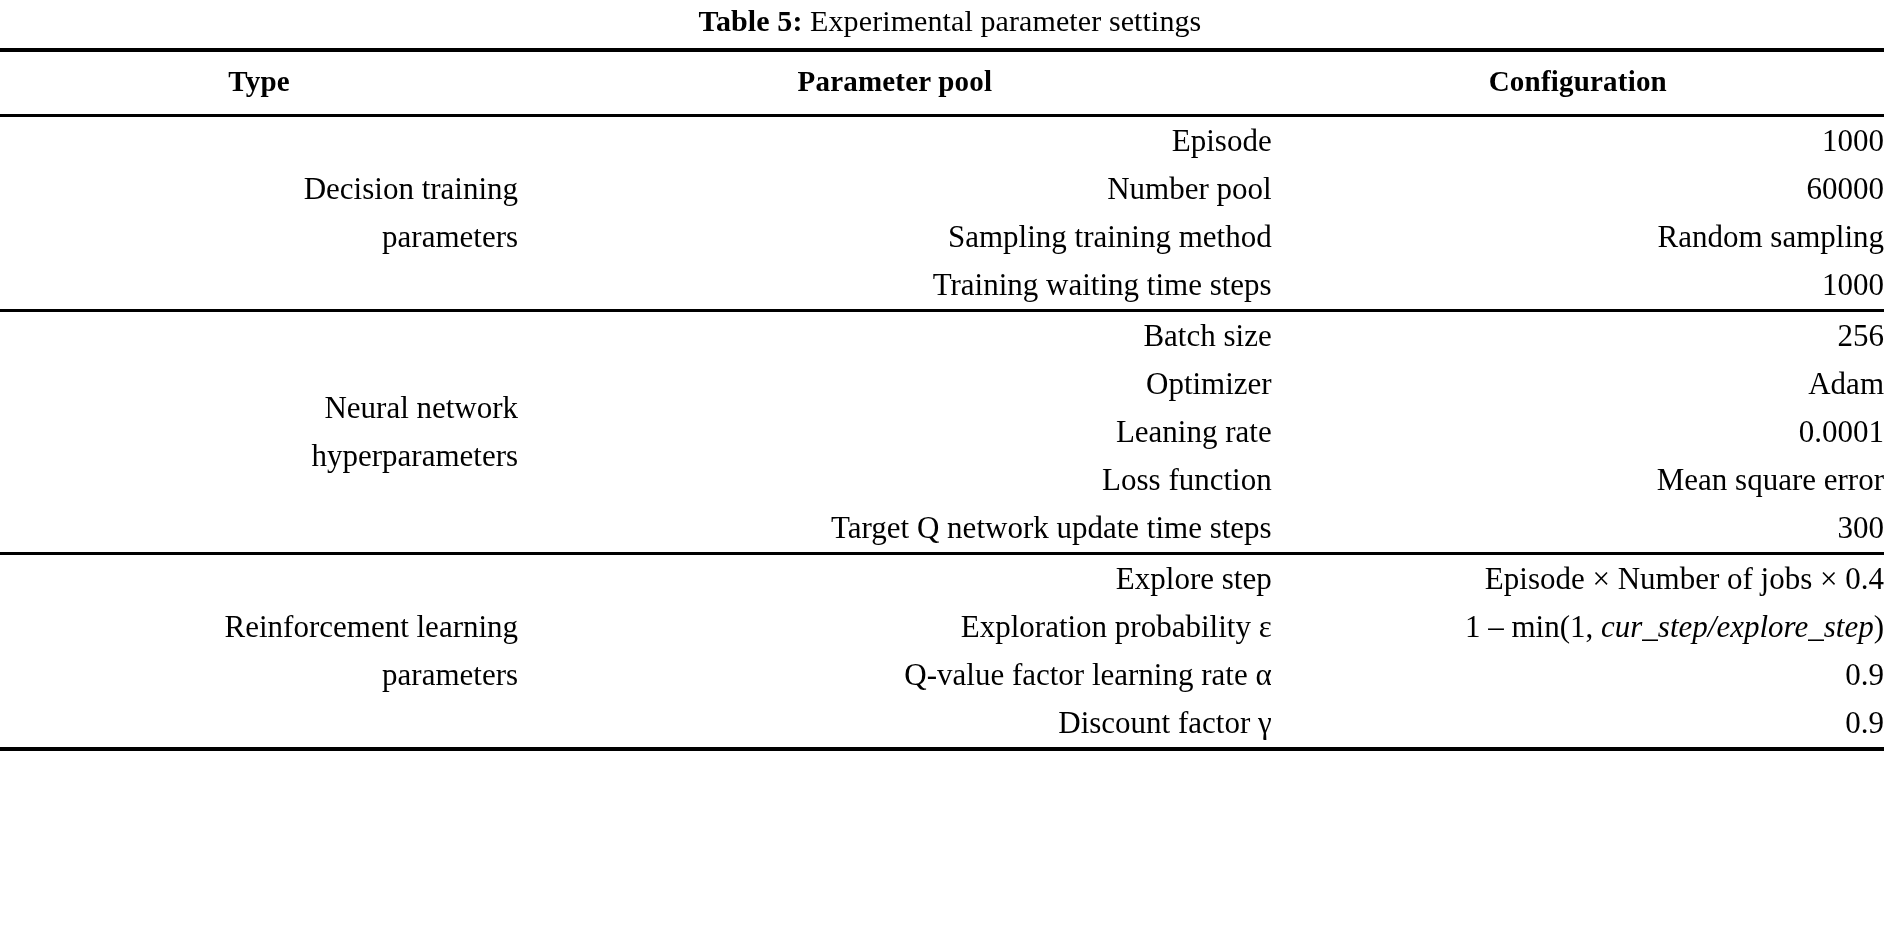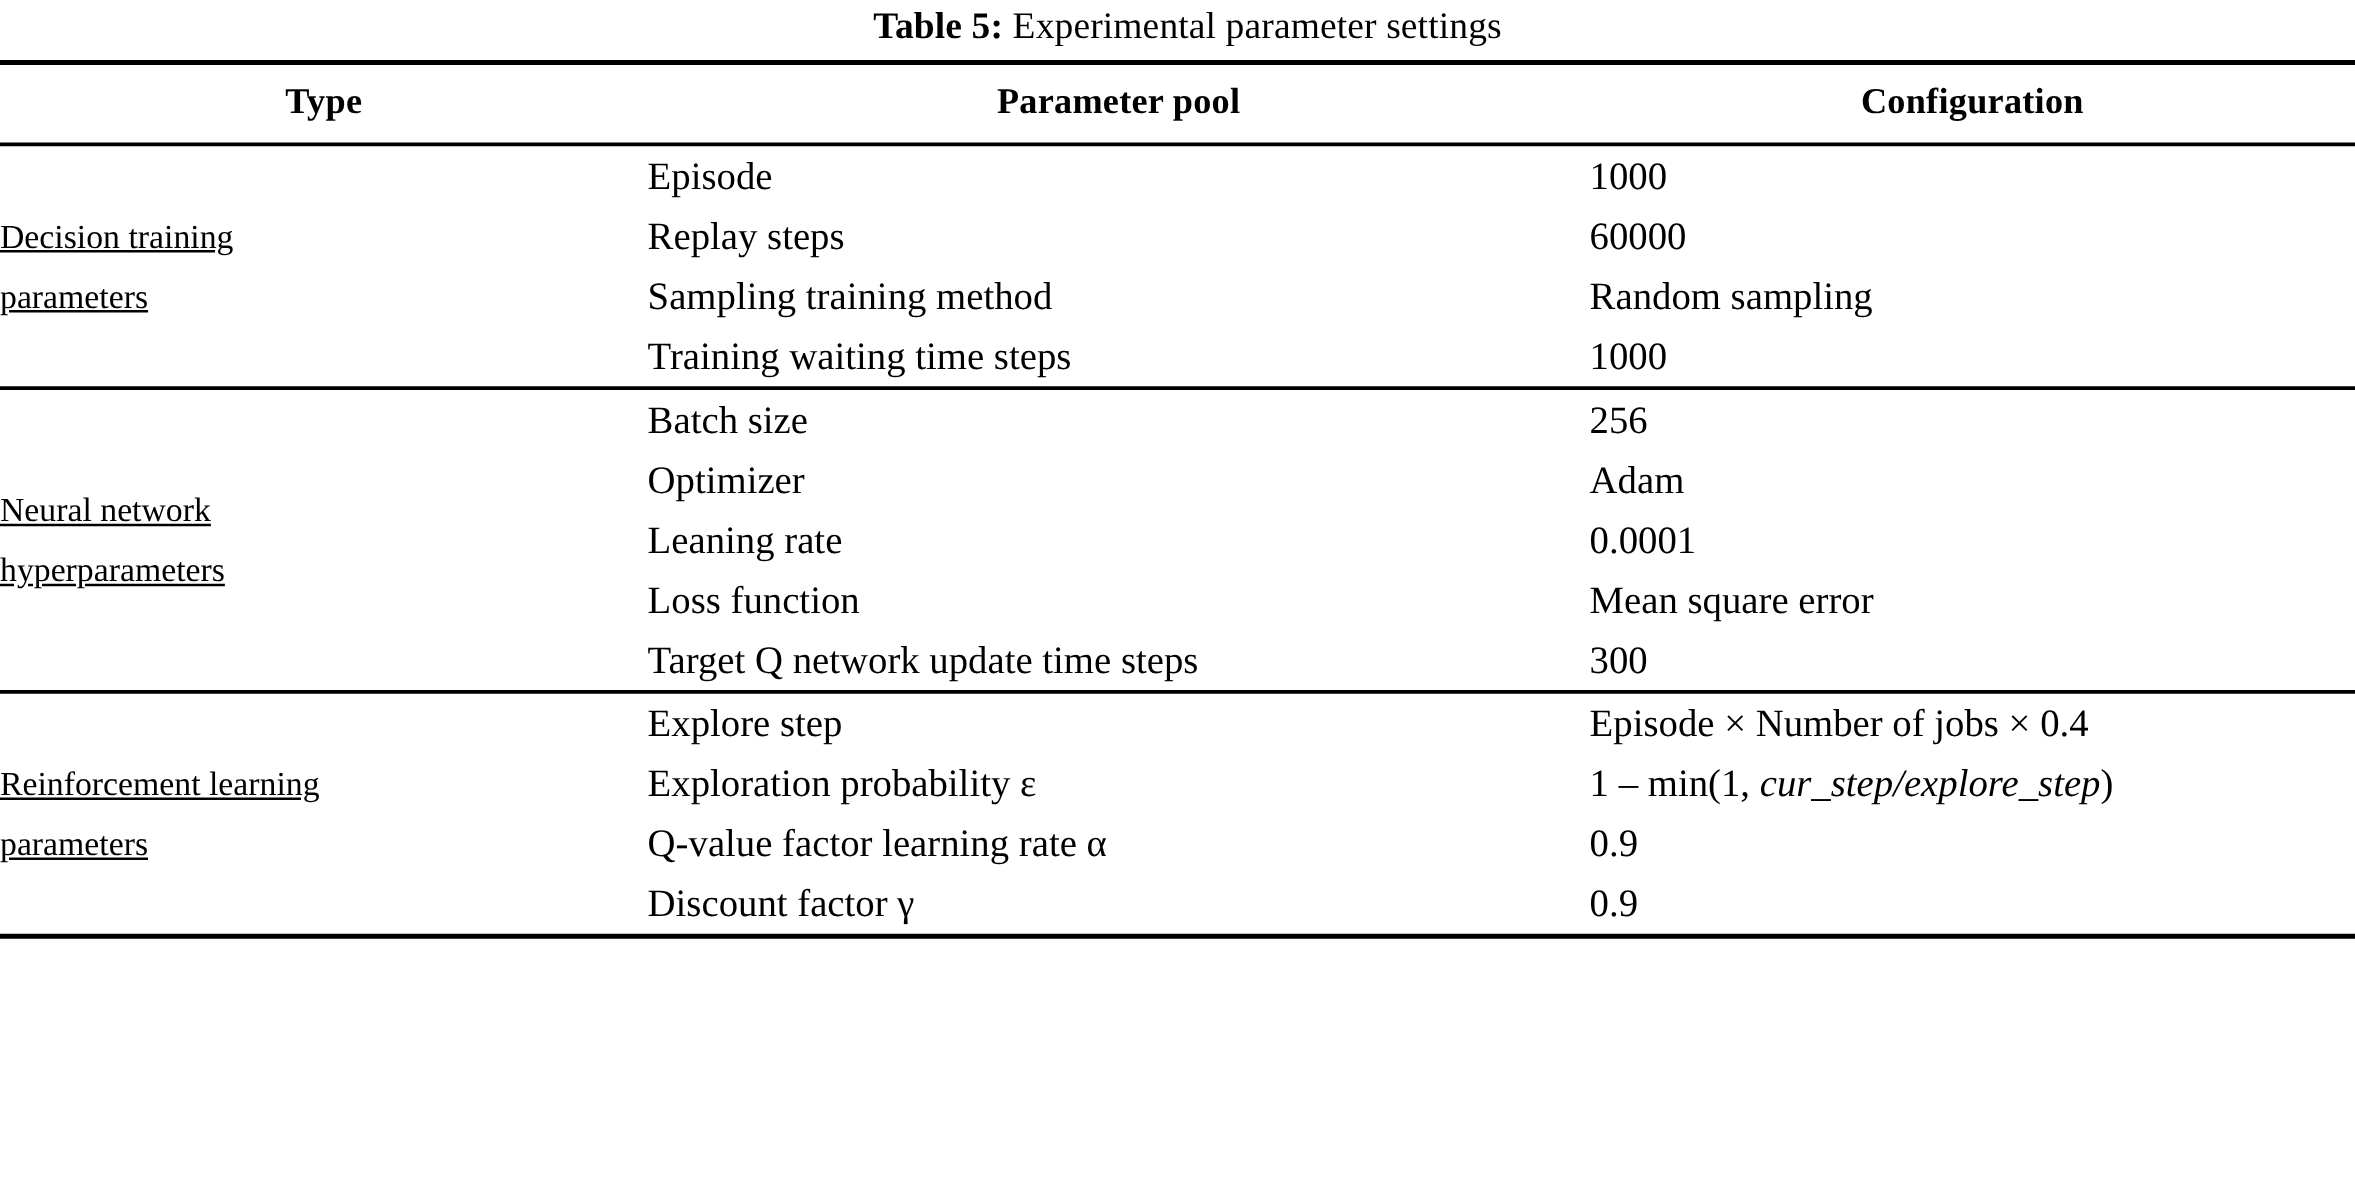--- a/index.html
+++ b/index.html
@@ -62,33 +62,32 @@
 
   table.params th {
     font-weight: bold;
     font-size: 29px;
     text-align: center;
     padding: 13px 0 16px 0;
     vertical-align: middle;
     letter-spacing: 0.2px;
   }
   table.params td {
-    text-align: left;
+    text-align: right;
     vertical-align: middle;
     padding: 0;
     height: 48px;
     line-height: 48px;
     white-space: nowrap;
   }
   td.type-cell {
     vertical-align: middle;
     line-height: 1.32;
     white-space: normal;
-    font-size: 27px;
-    text-decoration: underline;
+    font-size: 31px;
   }
   .sec-pad-top td   { padding-top: 11px; }
   .sec-pad-bot td   { padding-bottom: 13px; }
 
   .hr-holder { line-height: 0; font-size: 0; }
 
   
   .mvar {
     font-style: italic;
   }
@@ -135,21 +134,21 @@
     <tbody>
       <tr class="sec-pad-top">
         <td class="type-cell" rowspan="4">
           <span>Decision training</span><br>
           <span>parameters</span>
         </td>
         <td>Episode</td>
         <td>1000</td>
       </tr>
       <tr>
-        <td>Replay steps</td>
+        <td>Number pool</td>
         <td>60000</td>
       </tr>
       <tr>
         <td>Sampling training method</td>
         <td>Random sampling</td>
       </tr>
       <tr class="sec-pad-bot">
         <td>Training waiting time steps</td>
         <td>1000</td>
       </tr>

